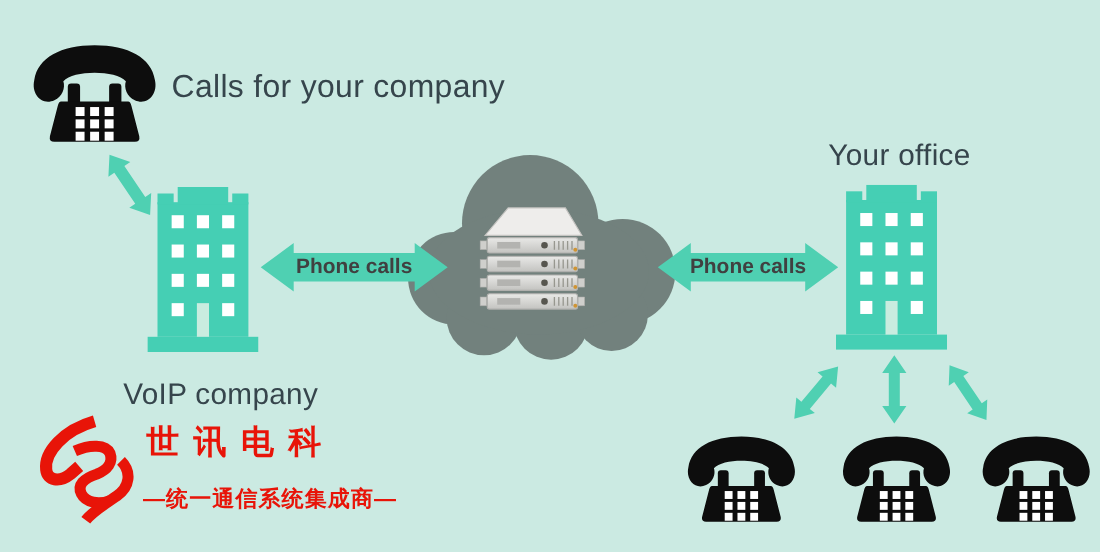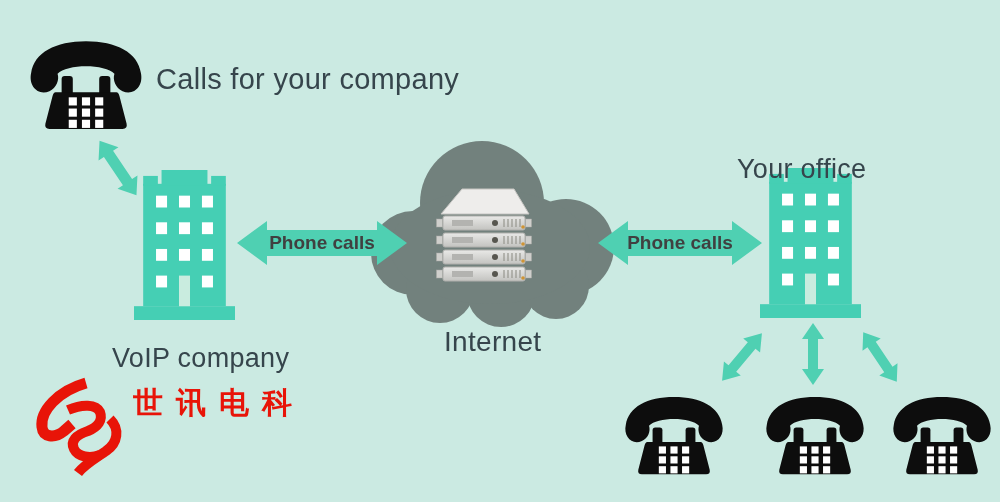--- a/index.html
+++ b/index.html
@@ -159,25 +159,25 @@
     <g transform="translate(30,377)" stroke="#e81408" fill="none" stroke-linecap="butt">
       <path d="M56,6 C28,14 10,34 12,50 C13,60 24,62 34,54 L42,47" stroke-width="11"></path>
       <path d="M38,33 C52,27 66,27 70,35 C73,43 68,50 58,54 C46,58 40,64 44,72 C48,80 60,82 70,78" stroke-width="10"></path>
       <path d="M80,42 C90,52 88,66 76,74 C66,81 54,88 48,96" stroke-width="10"></path>
     </g>
   </svg>
 
   <div class="lbl" style="left:156px; top:64px; font-size:29px;">Calls for your company</div>
 
 
-  <div class="lbl" style="left:737px; top:127px; font-size:27px;margin-top:28px;">Your office</div>
+  <div class="lbl" style="left:753px; top:127px; font-size:27px;">Your office</div>
 
-  <div class="lbl" style="left:444px; top:327px; font-size:28px;">Internet</div>
 
   <div class="lbl" style="left:112px; top:344px; font-size:27px;">VoIP company</div>
 
   <div class="arrow-lbl" style="left:262px; top:231px;">Phone calls</div>
 
   <div class="arrow-lbl" style="left:620px; top:231px;">Phone calls</div>
 
   <div class="brand-name">世讯电科</div>
 
+  <div class="brand-tagline">—统一通信系统集成商—</div>
 </div>
 
 </body></html>

